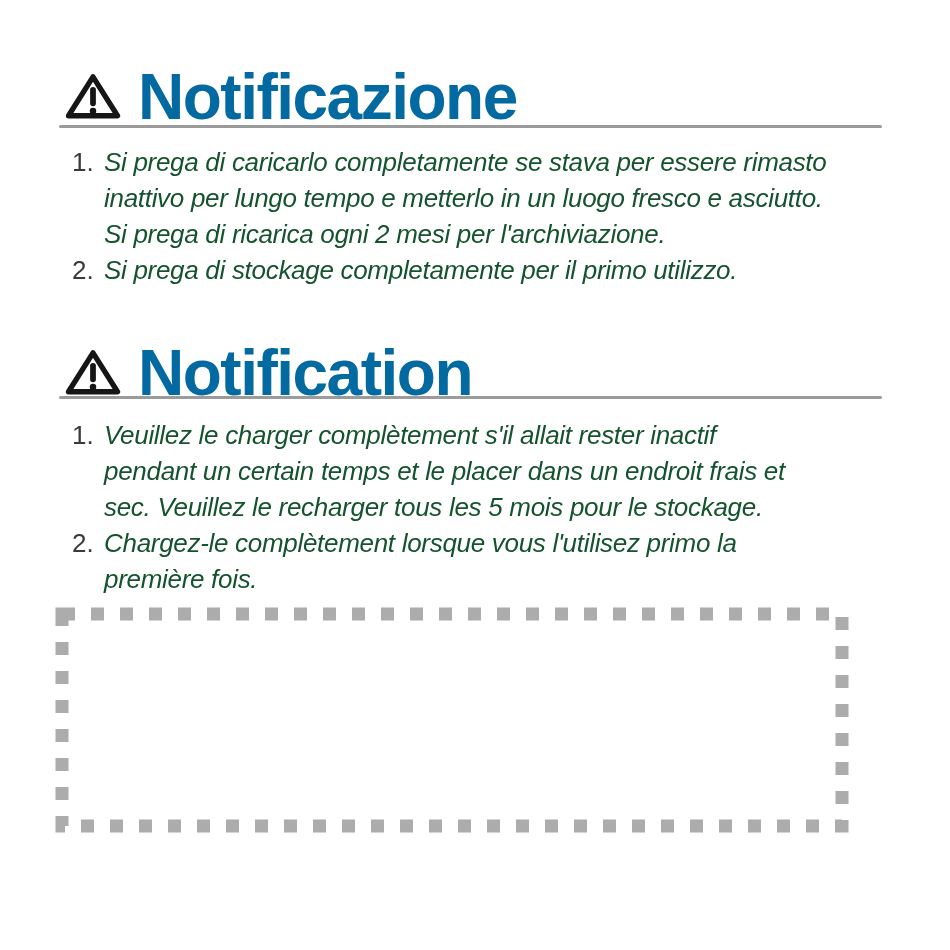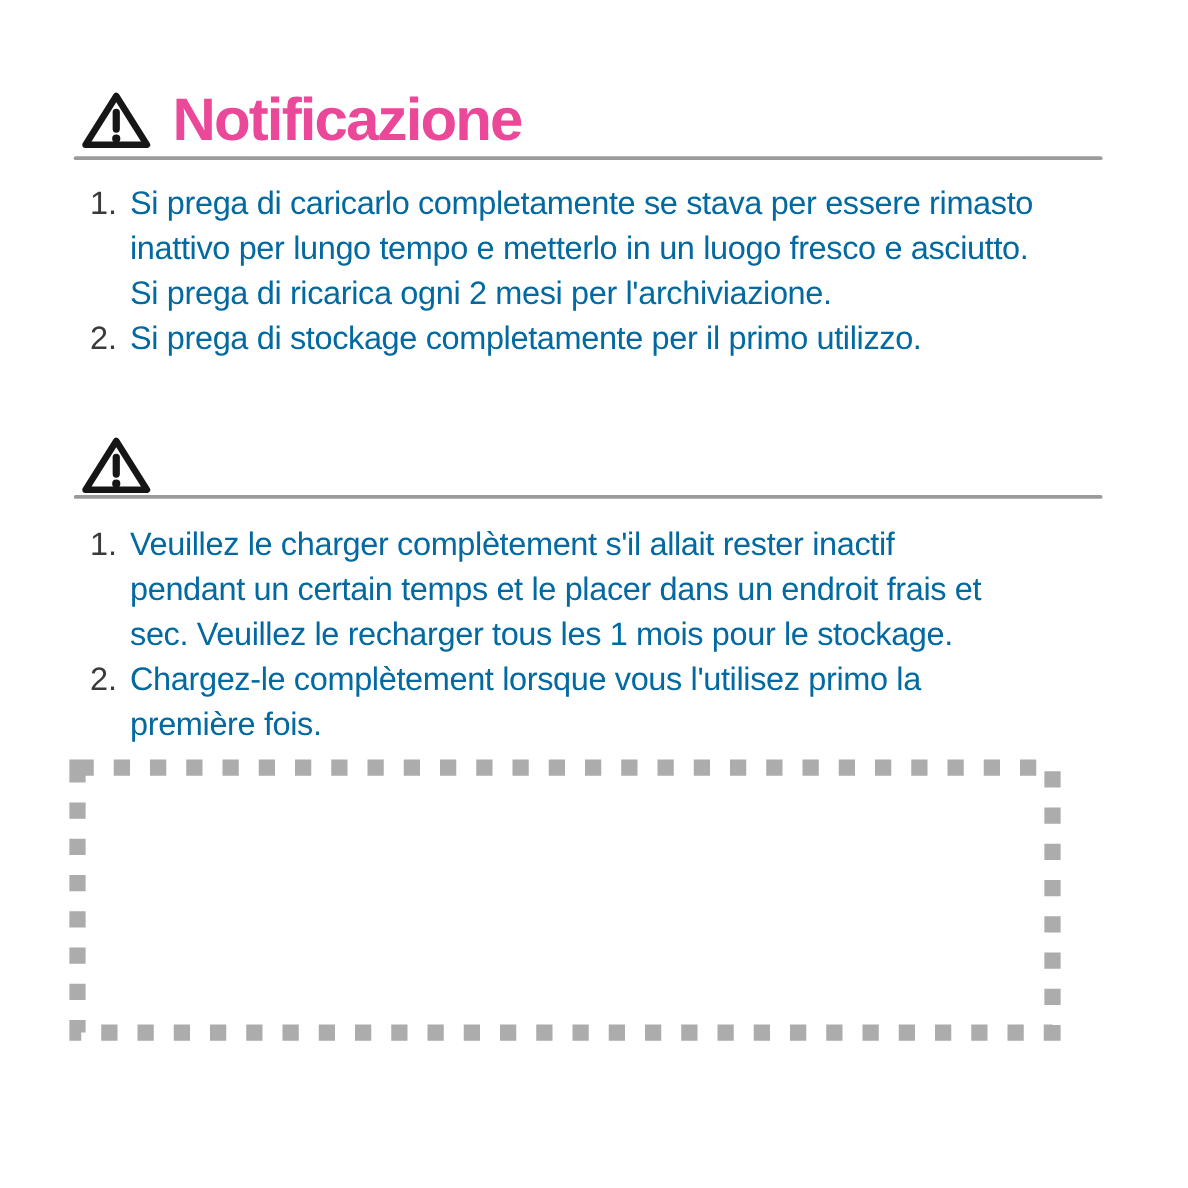--- a/index.html
+++ b/index.html
@@ -23,23 +23,23 @@
     gap: 16px;
     height: 50px;
   }
   .warn-icon {
     width: 58px;
     height: 50px;
     flex: 0 0 auto;
     display: block;
   }
   .section-title {
-    font-size: 48px;
+    font-size: 64px;
     font-weight: 700;
-    color: #ec4899;
+    color: #0369a1;
     letter-spacing: -1.5px;
     line-height: 50px;
     white-space: nowrap;
   }
   .rule {
     position: absolute;
     left: 59px;
     width: 823px;
     height: 3px;
     background: #9b9b9b;
@@ -55,24 +55,25 @@
     width: 26px;
     margin-right: 6px;
     font-size: 26px;
     line-height: 36px;
     color: #3a3a3a;
     flex: 0 0 auto;
   }
   .item-text {
     font-size: 26px;
     line-height: 36px;
-    color: #0369a1;
+    color: #14532d;
     letter-spacing: -0.3px;
     white-space: pre-line;
     max-width: 840px;
+    font-style: italic;
   }
   .placeholder-box {
     position: absolute;
     left: 48px;
     top: 600px;
     width: 808px;
     height: 240px;
   }
   .placeholder-box svg {
     display: block;
@@ -103,28 +104,29 @@
     <span class="item-number">2.</span>
     <span class="item-text">Si prega di stockage completamente per il primo utilizzo.</span>
   </div>
 
   <div class="section-header" style="top:348px;">
     <svg class="warn-icon" viewBox="0 0 60 52" aria-hidden="true">
       <path d="M30 5 L55.5 45.5 L4.5 45.5 Z" fill="none" stroke="#161616" stroke-width="5.5" stroke-linejoin="round"></path>
       <path d="M30 18.5 L30 32.5" stroke="#161616" stroke-width="6" stroke-linecap="round" fill="none"></path>
       <circle cx="30" cy="40.5" r="3.4" fill="#161616"></circle>
     </svg>
+    <div class="section-title">Notification</div>
   </div>
   <div class="rule" style="top:396px;"></div>
 
   <div class="list-item" style="top:417px;">
     <span class="item-number">1.</span>
     <span class="item-text">Veuillez le charger complètement s'il allait rester inactif
 pendant un certain temps et le placer dans un endroit frais et
-sec. Veuillez le recharger tous les 1 mois pour le stockage.</span>
+sec. Veuillez le recharger tous les 5 mois pour le stockage.</span>
   </div>
   <div class="list-item" style="top:525px;">
     <span class="item-number">2.</span>
     <span class="item-text">Chargez-le complètement lorsque vous l'utilisez primo la
 première fois.</span>
   </div>
 
   <div class="placeholder-box">
     <svg width="808" height="240" viewBox="0 0 808 240" aria-hidden="true">
       <rect x="14" y="14" width="780" height="212" fill="none" stroke="#acacac" stroke-width="13" stroke-dasharray="13 16"></rect>

